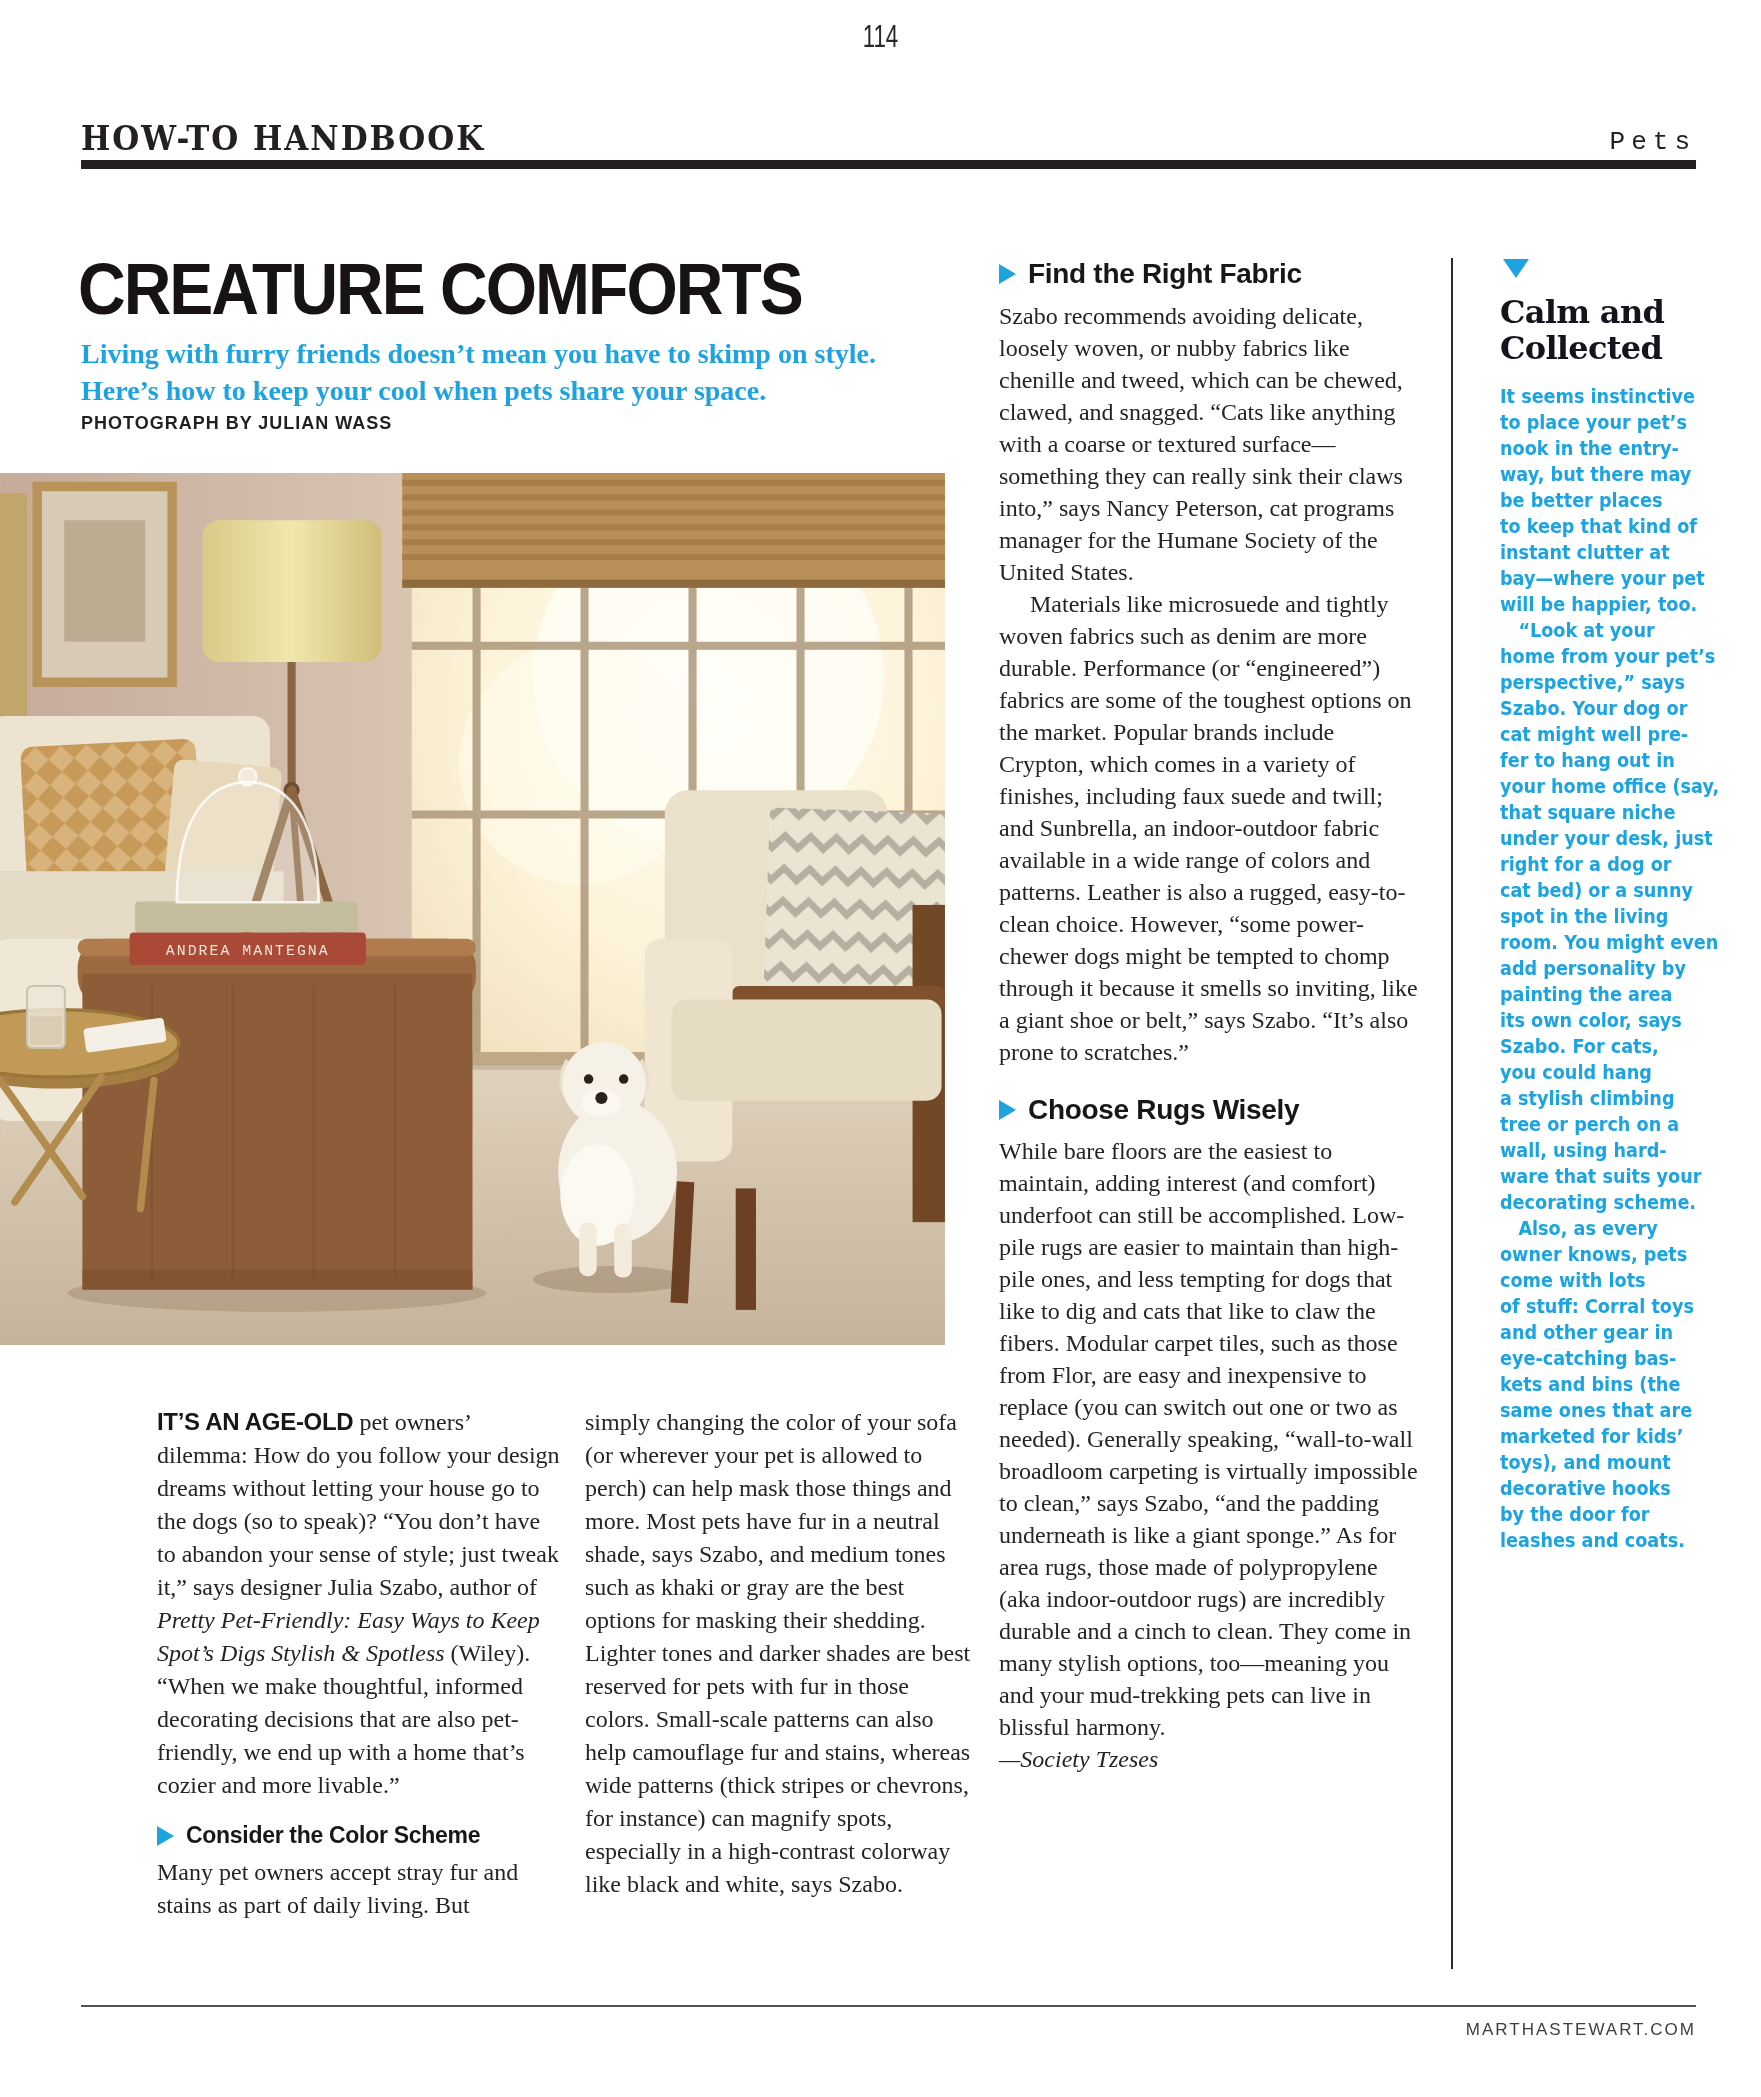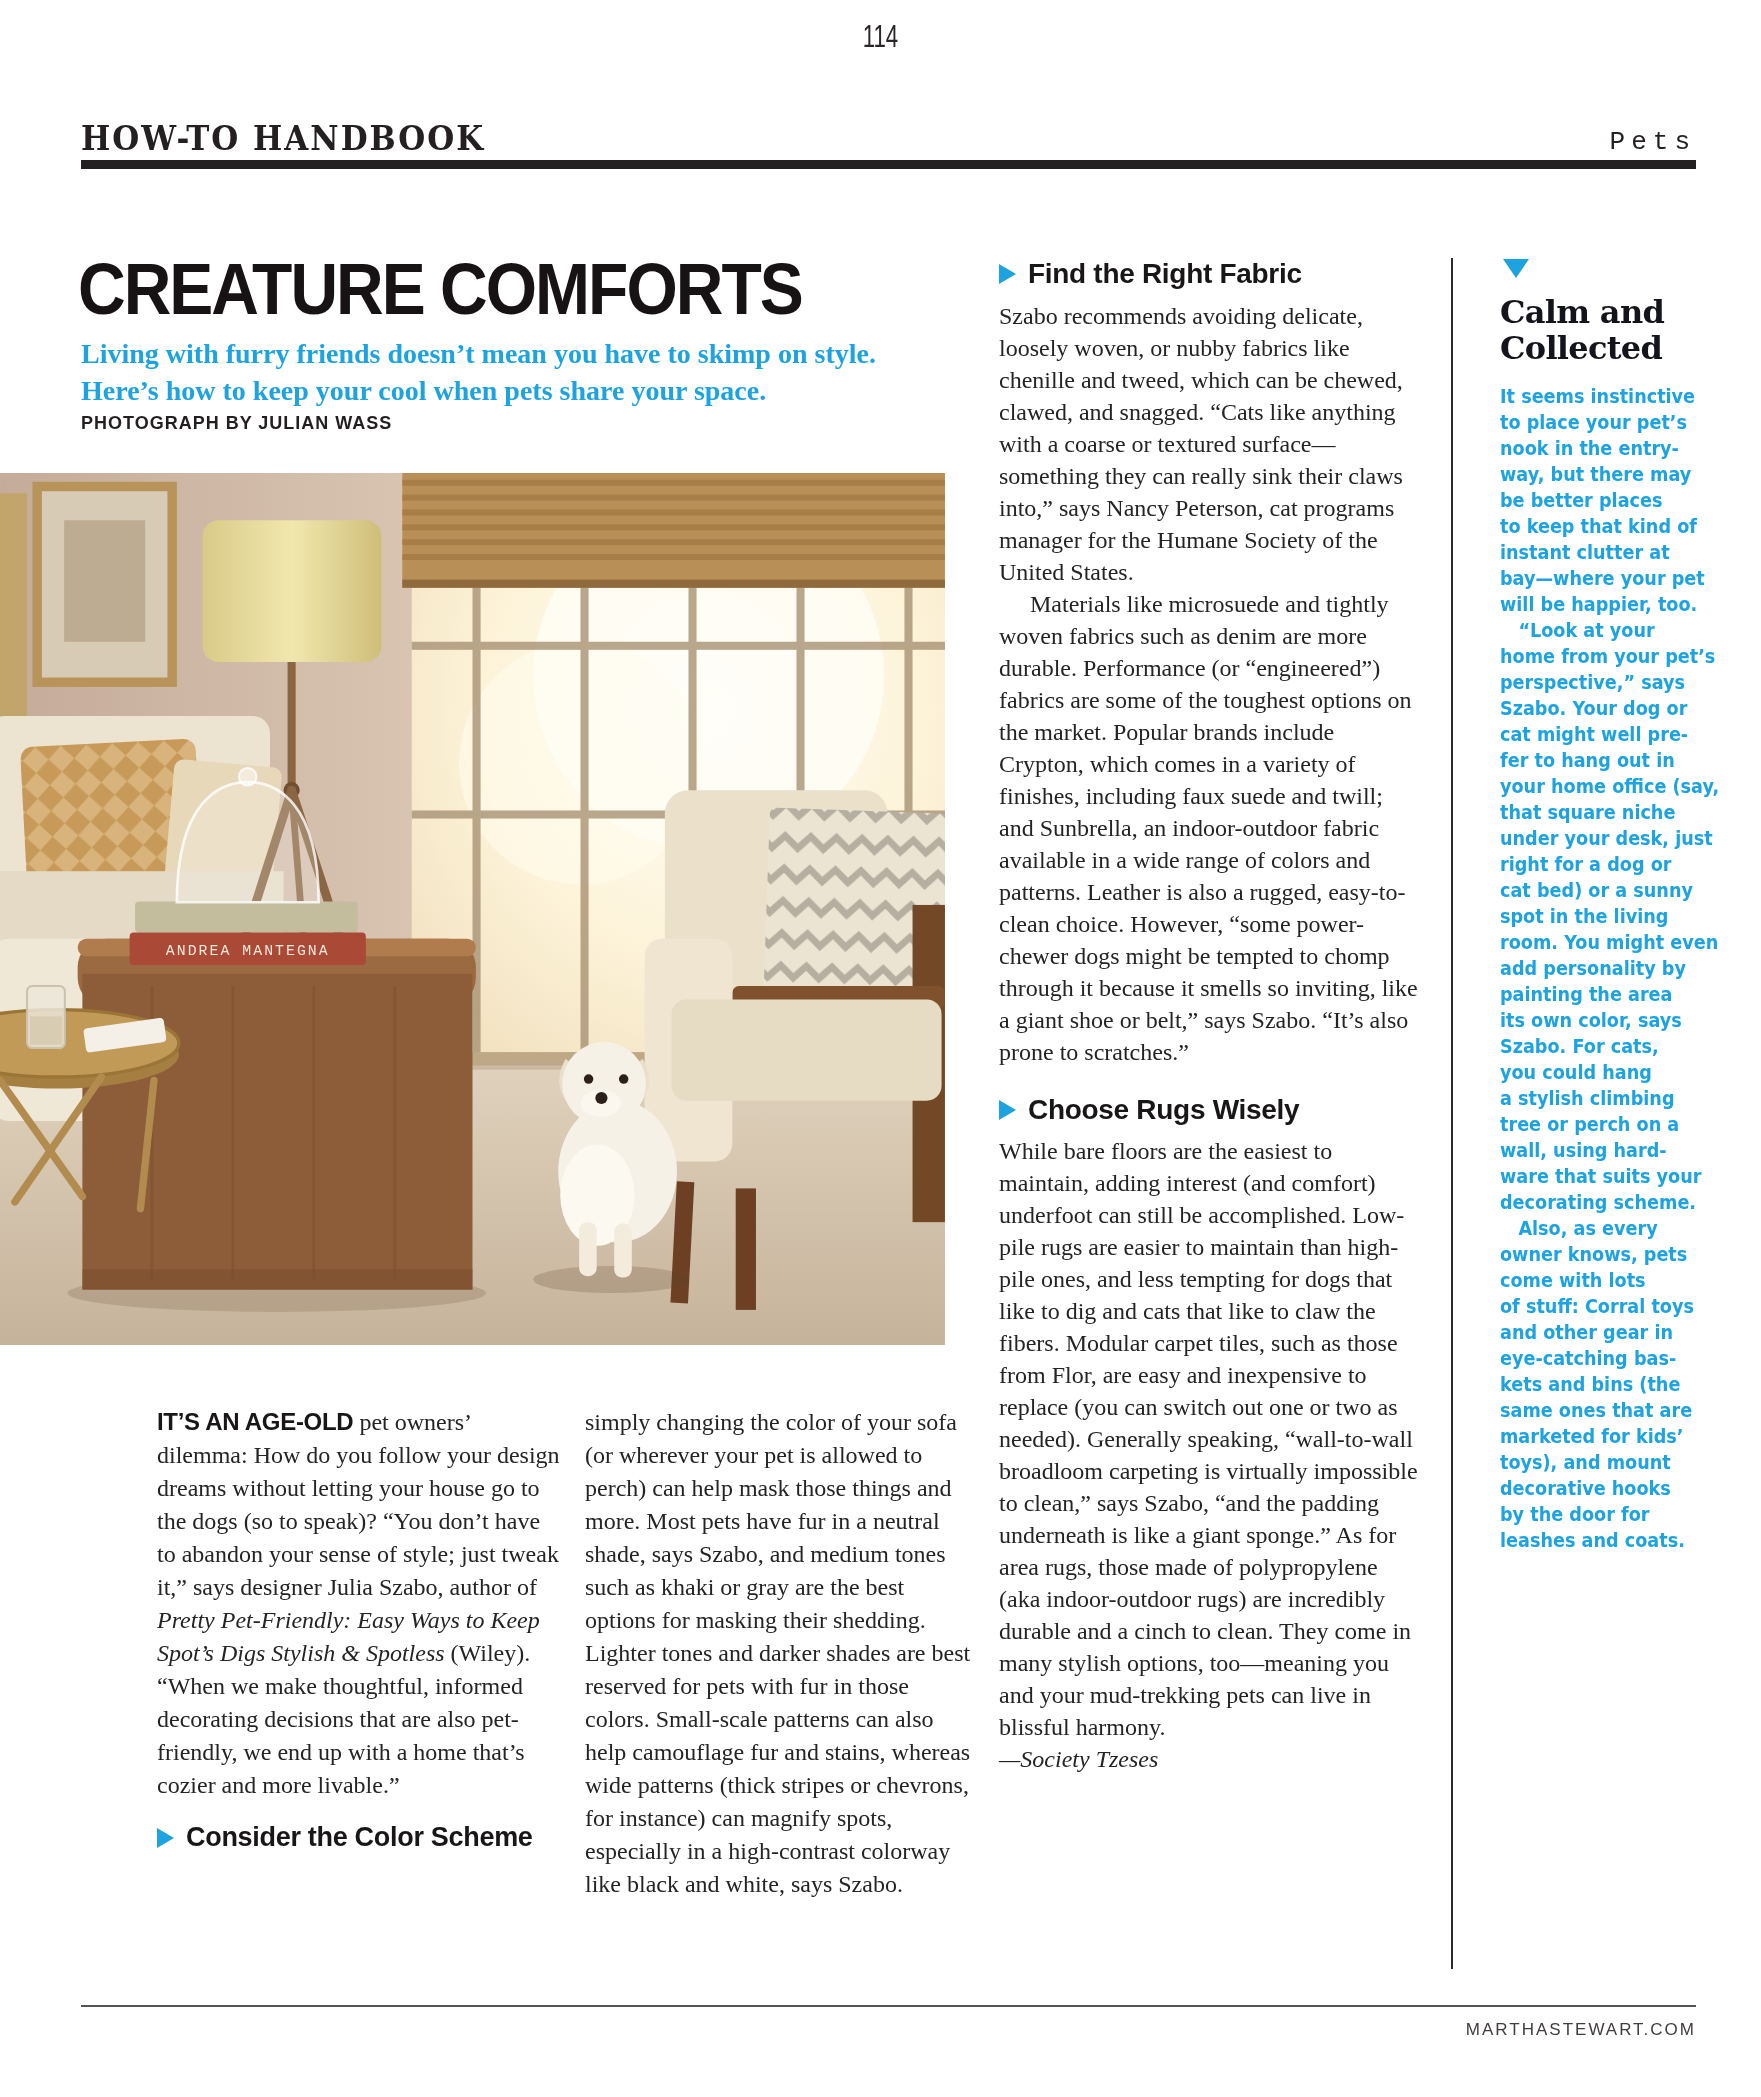--- a/index.html
+++ b/index.html
@@ -65,21 +65,21 @@
   .sidebar-p{font:700 19.6px "DejaVu Sans",sans-serif;line-height:26px;color:#1da3e0;
     white-space:pre;transform:scaleX(.9);transform-origin:left top;margin:0;}
   #sidebar-body{margin-top:17.6px;}
 
   
   #col-bottom-1{left:157px;top:1406px;width:405px;}
   #col-bottom-2{left:585px;top:1406px;width:390px;}
   .body-sm{font:400 24px "Liberation Serif",serif;line-height:33px;color:#242424;margin:0;}
   .lead-bold{font:800 24px "Liberation Sans",sans-serif;letter-spacing:-0.3px;color:#191617;}
   .sub-head{margin-top:20px;margin-bottom:6.8px;}
-  .sub-head .sec-head-label{font-size:27px;}
+  .sub-head .sec-head-label{font-size:23px;}
 
   
   #footer-rule{left:81px;top:2005px;width:1615px;height:2px;background:#565052;}
   #footer-text{left:81px;top:2020px;width:1615px;text-align:right;
     font:400 17px "Liberation Sans",sans-serif;letter-spacing:2px;color:#413d3e;}
 </style>
 </head>
 <body>
 
 <div class="abs" id="page-number">114</div>
@@ -325,20 +325,21 @@
 leashes and coats.</p>
   </div>
 </div>
 
 <div class="abs" id="col-bottom-1">
   <p class="body-sm"><b class="lead-bold">IT’S AN AGE-OLD</b><span> pet owners’ dilemma: How do you follow your design dreams without letting your house go to the dogs (so to speak)? “You don’t have to abandon your sense of style; just tweak it,” says designer Julia Szabo, author of </span><i>Pretty Pet-Friendly: Easy Ways to Keep Spot’s Digs Stylish &amp; Spotless</i><span> (Wiley). “When we make thoughtful, informed decorating decisions that are also pet-friendly, we end up with a home that’s cozier and more livable.”</span></p>
   <div class="sec-head sub-head">
     <span class="tri-right"></span>
     <span class="sec-head-label">Consider the Color Scheme</span>
   </div>
+  <p class="body-sm">Many pet owners accept stray fur and stains as part of daily living. But</p>
 </div>
 <div class="abs" id="col-bottom-2">
   <p class="body-sm">simply changing the color of your sofa (or wherever your pet is allowed to perch) can help mask those things and more. Most pets have fur in a neutral shade, says Szabo, and medium tones such as khaki or gray are the best options for masking their shedding. Lighter tones and darker shades are best reserved for pets with fur in those colors. Small-scale patterns can also help camouflage fur and stains, whereas wide patterns (thick stripes or chevrons, for instance) can magnify spots, especially in a high-contrast colorway like black and white, says Szabo.</p>
 </div>
 
 <div class="abs" id="footer-rule"></div>
 <div class="abs" id="footer-text">MARTHASTEWART.COM</div>
 
 
 </body></html>

